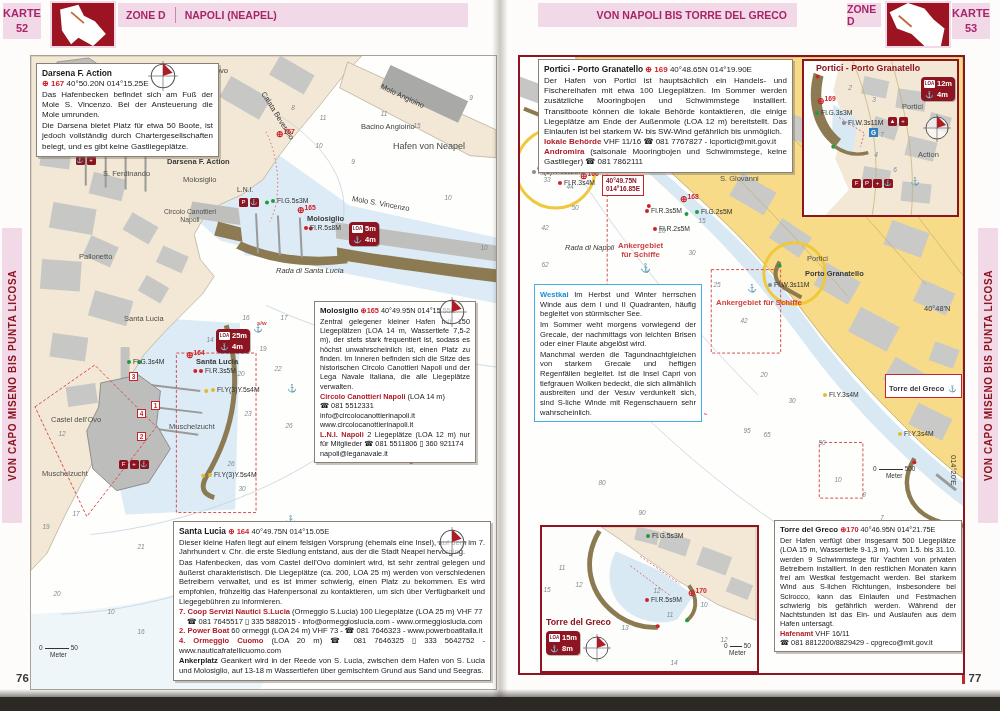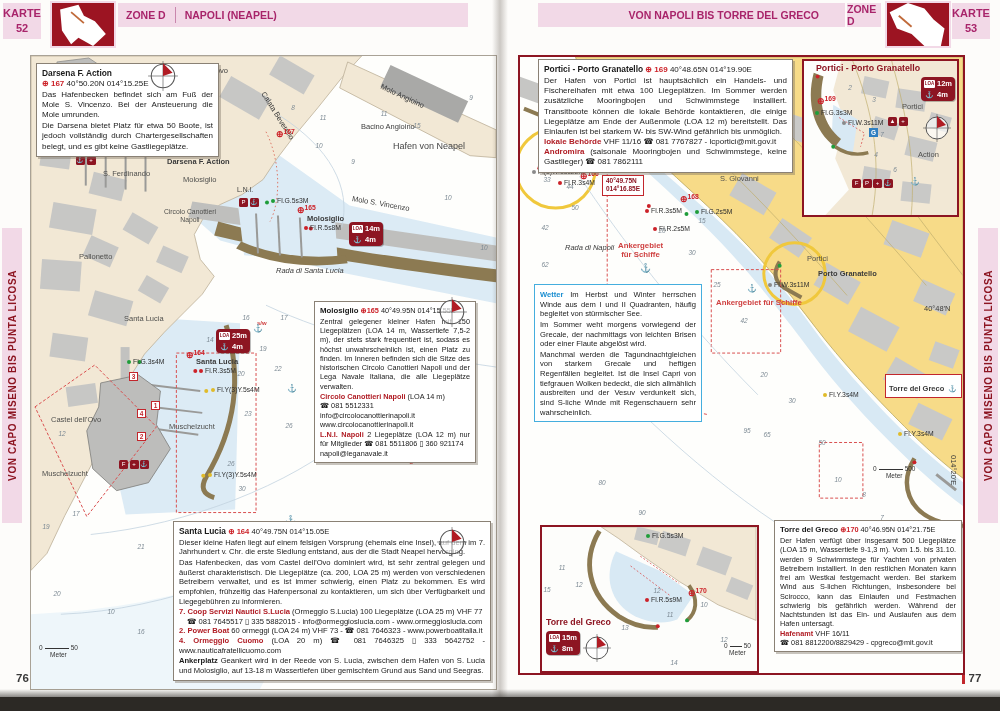--- a/index.html
+++ b/index.html
@@ -236,21 +236,21 @@
         <span class="svc">F</span>
         <span class="svc">+</span>
         <span class="svc">⚓</span>
       </div>
       <div class="red-lbl" style="left:356px;top:399px">Ankergebiet für Schiffe</div>
       <div class="anch" style="left:254px;top:459px">⚓</div>
 
       <div class="badge" style="left:318px;top:166px">
         <div class="brow">
             <span class="bico">LOA</span>
-            <span class="btxt">14m</span>
+            <span class="btxt">5m</span>
           </div>
         <div class="brow">
             <span class="bico dep">⚓</span>
             <span class="btxt">4m</span>
           </div>
       </div>
       <div class="badge" style="left:185px;top:273px">
         <div class="brow">
             <span class="bico">LOA</span>
             <span class="btxt">25m</span>
@@ -342,21 +342,21 @@
           <span class="snd" style="left: 80px; top: 555px;">10</span>
           <span class="snd" style="left: 110px; top: 575px;">16</span>
           <span class="snd" style="left: 170px; top: 467px;">25</span>
           <span class="snd" style="left: 26px; top: 537px;">20</span>
         </div>
     </div>
   </div>
 
   <div class="page" style="left:500px">
 
-    <div class="hdr-bar" style="left:38px;top:3px;width:307px;justify-content:flex-end;padding-right:26px">
+    <div class="hdr-bar" style="left:38px;top:3px;width:259px;justify-content:flex-end;padding-right:10px">
       <span>VON NAPOLI BIS TORRE DEL GRECO</span>
     </div>
     <div class="hdr-bar" style="left:347px;top:3px;width:34px;justify-content:center">
       <span>ZONE D</span>
     </div>
     <div class="thumb" style="left:385px;top:1px;width:66px;height:47px">
       <svg viewBox="0 0 66 47" width="62" height="43">
         <rect width="66" height="47" fill="#9c1422"></rect>
         <path d="M2,10 L22,0 L40,6 L50,18 L62,28 L58,47 L40,47 L26,34 L10,28 Z" fill="#ffffff"></path>
         <line x1="12" y1="14" x2="26" y2="26" stroke="#c06a3a" stroke-width="2"></line>
@@ -447,21 +447,21 @@
       <div class="light" style="left:133px;top:168px"><i class="dot dr"></i><span>Fl.R.2s5M</span></div>
       <div class="lbl i" style="left:45px;top:186px">Rada di Napoli</div>
       <div class="red-lbl" style="left:98px;top:184px;text-align:center">
         <div>Ankergebiet</div>
         <div>für Schiffe</div>
       </div>
       <div class="anch" style="left:120px;top:206px">⚓</div>
       <div class="red-lbl" style="left:196px;top:241px">Ankergebiet für Schiffe</div>
       <div class="anch" style="left:227px;top:227px;font-size:8px">⚓</div>
       <div class="lbl dist" style="left:287px;top:197px">Portici</div>
-      <div class="lbl b" style="left:298px;top:212px">Porto Granatello</div>
+      <div class="lbl b" style="left:285px;top:212px">Porto Granatello</div>
       <div class="light" style="left:248px;top:224px"><i class="dot dw"></i><span>Fl.W.3s11M</span></div>
       <div class="lbl" style="left:404px;top:247px">40°48'N</div>
       <div class="lbl rot" style="left:438px;top:398px;transform:rotate(90deg)">014°20'E</div>
       <div class="abs" style="left:365px;top:317px;width:77px;background:#fff;border:1.5px solid #c2262c;padding:2px 3px;z-index:4">
         <span class="lbl b" style="position:static">Torre del Greco</span>
         <span class="anch" style="position:static;font-size:7px">⚓</span>
       </div>
       <div class="light" style="left:303px;top:334px"><i class="dot dy"></i><span>Fl.Y.3s4M</span></div>
       <div class="light" style="left:378px;top:373px"><i class="dot dy"></i><span>Fl.Y.3s4M</span></div>
       <div class="scale" style="left:353px;top:408px">
@@ -576,21 +576,21 @@
       </div>
 
       <div class="infobox" style="left:18px;top:2px;width:255px;font-size:8px">
         <div><span class="ib-title">Portici - Porto Granatello</span> <span class="wpsym">⊕</span> <span class="wpn">169</span> <span>40°48.65N 014°19.90E</span></div>
         <div class="ib-p">Der Hafen von Portici ist hauptsächlich ein Handels- und Fischereihafen mit etwa 100 Liegeplätzen. Im Sommer werden zusätzliche Mooringbojen und Schwimmstege installiert. Transitboote können die lokale Behörde kontaktieren, die einige Liegeplätze am Ende der Außenmole (LOA 12 m) bereitstellt. Das Einlaufen ist bei starkem W- bis SW-Wind gefährlich bis unmöglich.</div>
         <div><span class="red">lokale Behörde</span><span> VHF 11/16 ☎ 081 7767827 - lcportici@mit.gov.it</span></div>
         <div><span class="red">Andromira</span><span> (saisonale Mooringbojen und Schwimmstege, keine Gastlieger) ☎ 081 7862111</span></div>
       </div>
 
       <div class="infobox wetter" style="left:14px;top:227px;width:168px;font-size:7.6px">
-        <div class="ib-p"><span class="blue">Wetter</span> <span>Im Herbst und Winter herrschen Winde aus dem I und II Quadranten, häufig begleitet von stürmischer See.</span></div>
+        <div class="ib-p"><span class="blue">Westkai</span> <span>Im Herbst und Winter herrschen Winde aus dem I und II Quadranten, häufig begleitet von stürmischer See.</span></div>
         <div class="ib-p">Im Sommer weht morgens vorwiegend der Grecale, der nachmittags von leichten Brisen oder einer Flaute abgelöst wird.</div>
         <div class="ib-p">Manchmal werden die Tagundnachtgleichen von starkem Grecale und heftigen Regenfällen begleitet. Ist die Insel Capri von tiefgrauen Wolken bedeckt, die sich allmählich ausbreiten und der Vesuv verdunkelt sich, sind S-liche Winde mit Regenschauern sehr wahrscheinlich.</div>
       </div>
 
       <div class="infobox" style="left:254px;top:463px;width:188px;font-size:7.3px">
         <div><span class="ib-title" style="font-size:7.9px">Torre del Greco</span> <span class="wpsym">⊕</span><span class="wpn">170</span> <span>40°46.95N 014°21.75E</span></div>
         <div class="ib-p">Der Hafen verfügt über insgesamt 500 Liegeplätze (LOA 15 m, Wassertiefe 9-1,3 m). Vom 1.5. bis 31.10. werden 9 Schwimmstege für Yachten von privaten Betreibern installiert. In den restlichen Monaten kann frei am Westkai festgemacht werden. Bei starkem Wind aus S-lichen Richtungen, insbesondere bei Scirocco, kann das Einlaufen und Festmachen schwierig bis gefährlich werden. Während der Nachtstunden ist das Ein- und Auslaufen aus dem Hafen untersagt.</div>
         <div><span class="red">Hafenamt</span><span> VHF 16/11</span></div>
         <div>☎ 081 8812200/8829429 - cpgreco@mit.gov.it</div>
 

